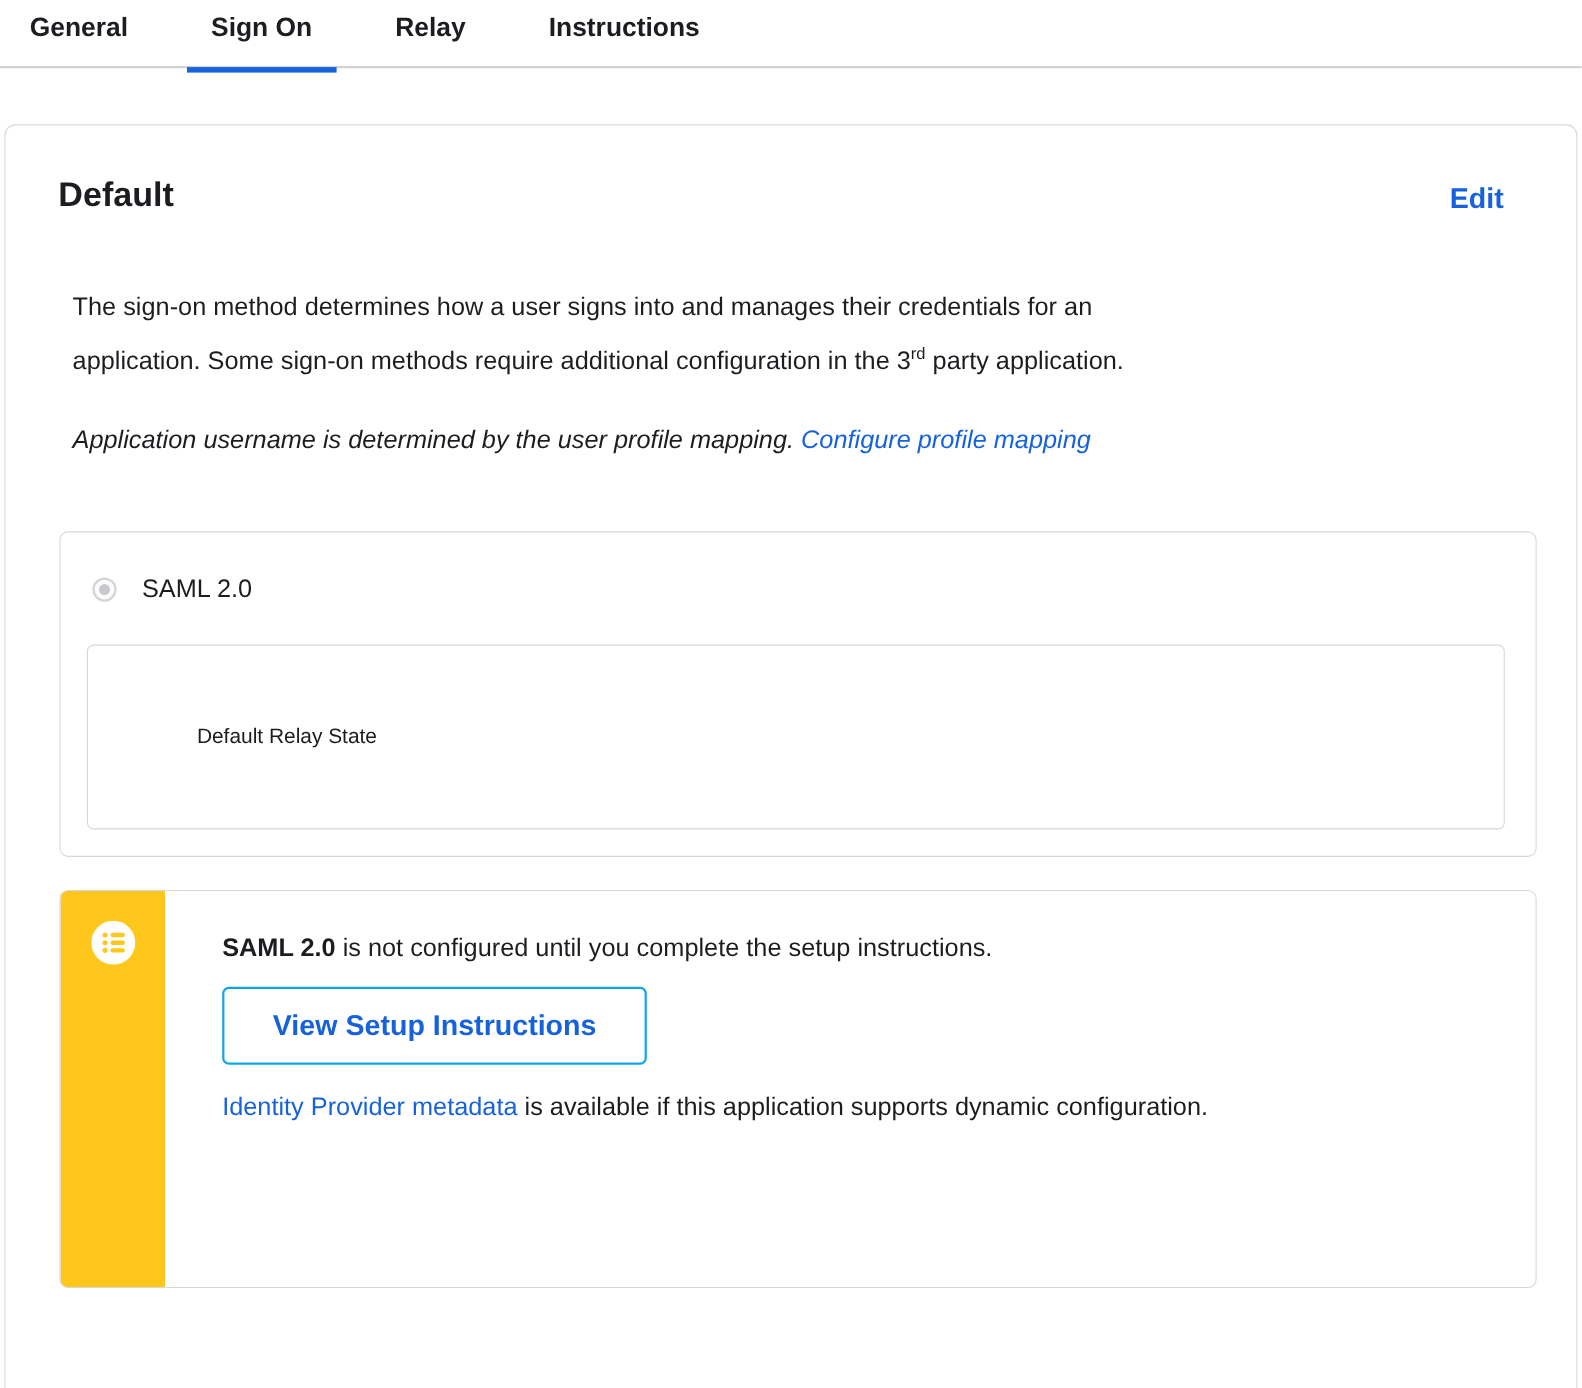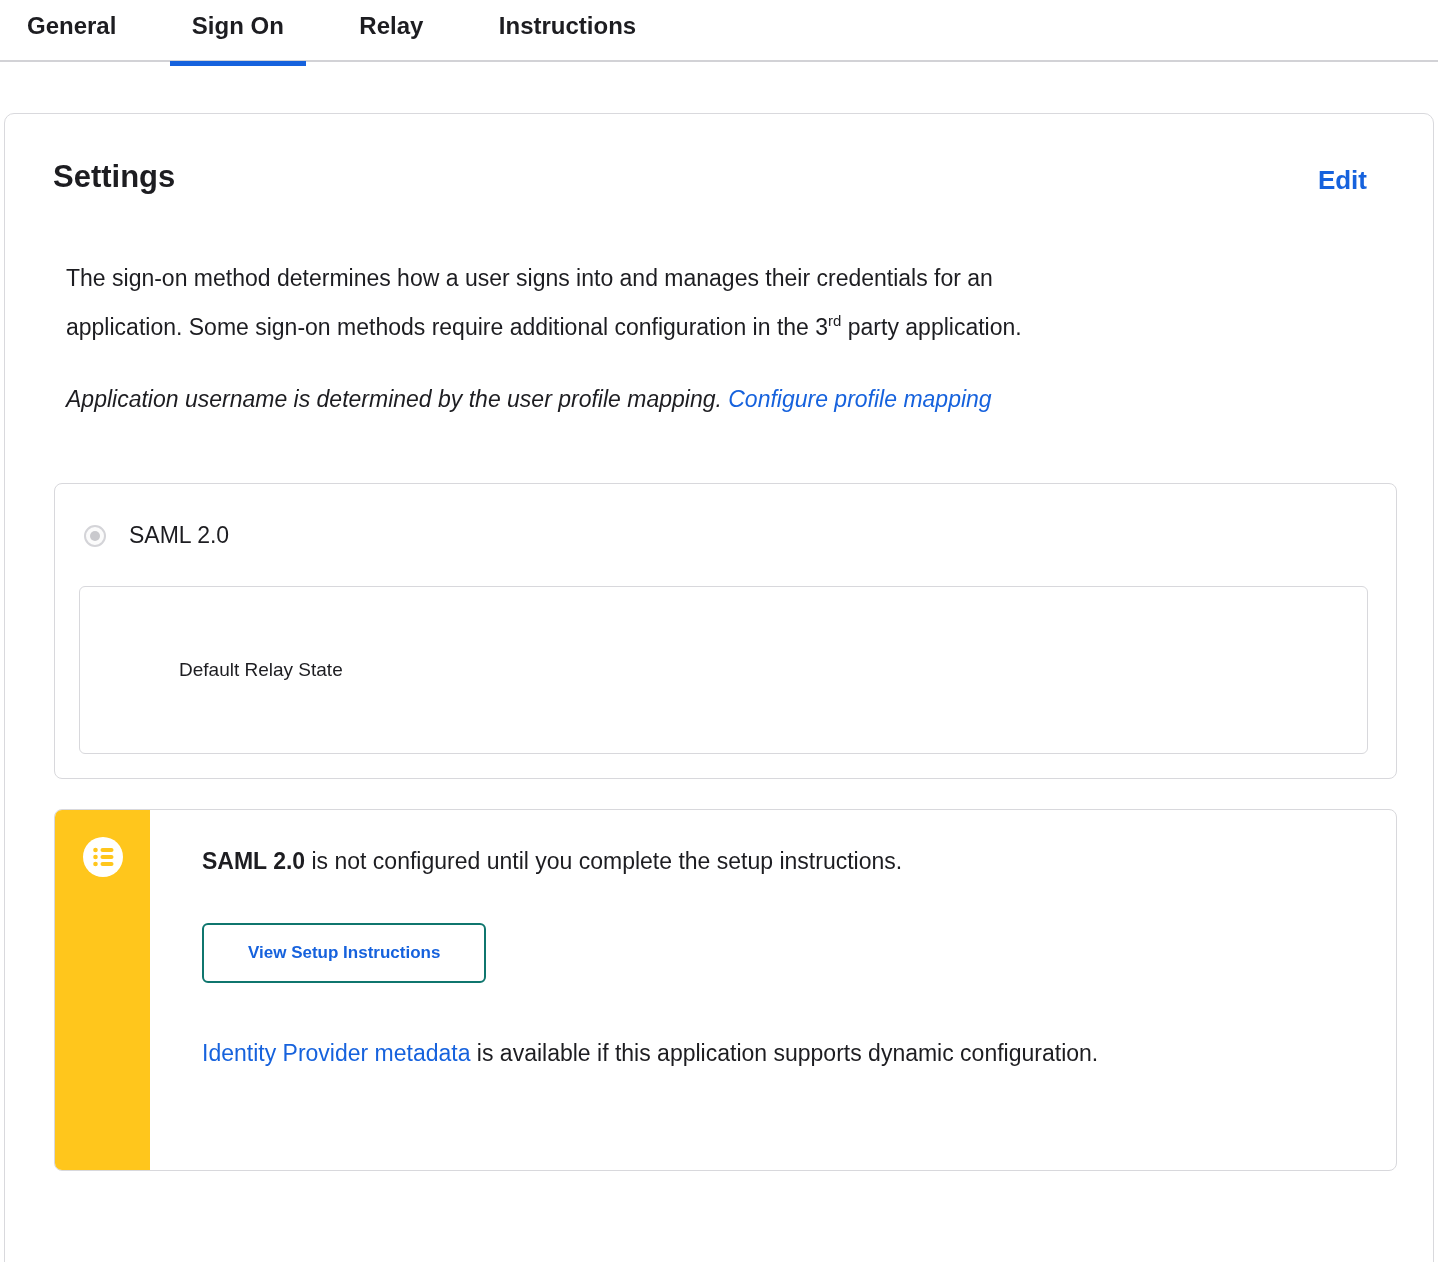--- a/index.html
+++ b/index.html
@@ -139,51 +139,51 @@
     justify-content: center;
     align-items: flex-start;
     padding-top: 27px;
   }
   .notice-content { padding: 37px 20px 0 52px; }
   .notice-title { font-size: 23px; line-height: 28px; }
   .notice-title b { font-weight: 700; }
 
   .setup-btn {
     display: inline-block;
-    margin-top: 48px;
+    margin-top: 22px;
     padding: 18px 44px;
-    border: 2px solid #0f766e;
+    border: 2px solid #0ea5e9;
     border-radius: 6px;
     background: #ffffff;
     color: #1662dd;
-    font-size: 17px;
+    font-size: 26px;
     font-weight: 700;
     font-family: "Liberation Sans", sans-serif;
     cursor: pointer;
   }
   .metadata-line {
-    margin-top: 56px;
+    margin-top: 24px;
     font-size: 23px;
     line-height: 28px;
   }
 </style>
 </head>
 <body>
 
 <nav class="tabbar">
   <span class="tab">General</span>
   <span class="tab active">Sign On</span>
   <span class="tab">Relay</span>
   <span class="tab">Instructions</span>
 </nav>
 
 <section class="card">
 
   <div class="card-header">
-    <h1 class="card-title">Settings</h1>
+    <h1 class="card-title">Default</h1>
     <a class="edit-link">Edit</a>
   </div>
 
   <div class="card-content">
 
 
     <p class="para"><span>The sign-on method determines how a user signs into and manages their credentials for an</span><br><span>application. Some sign-on methods require additional configuration in the 3</span><sup>rd</sup><span> party application.</span></p>
 
     <p class="para para-2"><span>Application username is determined by the user profile mapping. </span><a class="text-link">Configure profile mapping</a></p>
 

